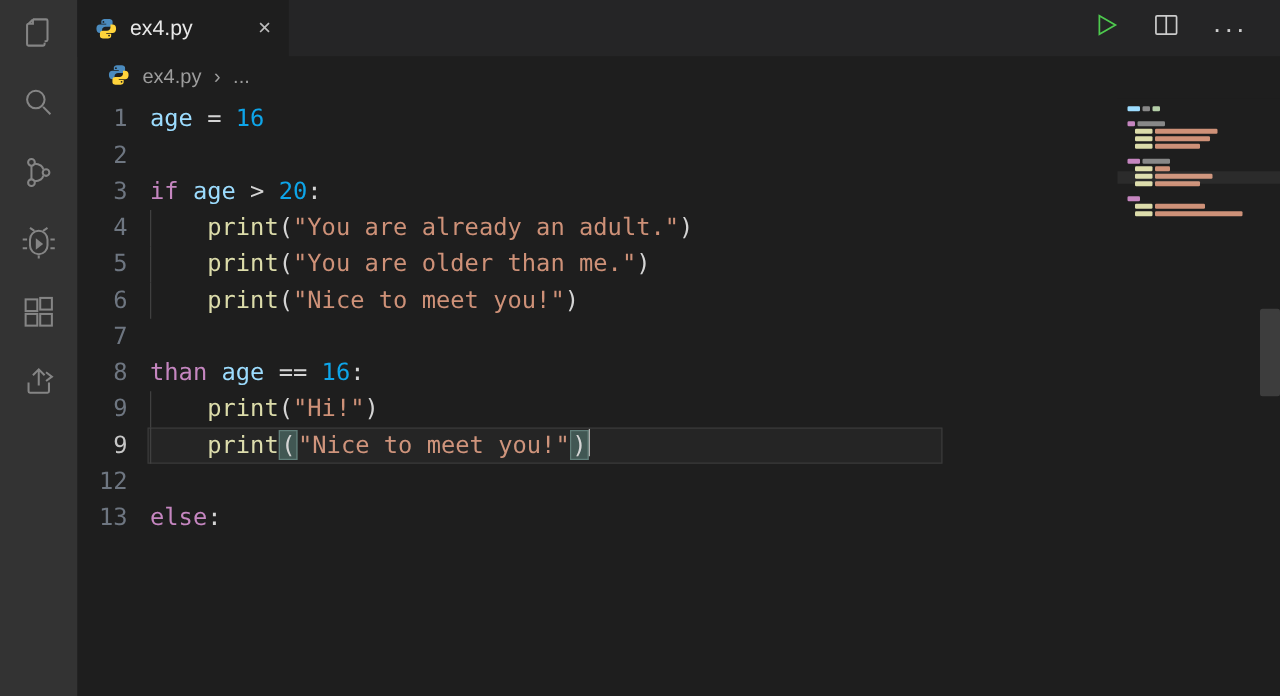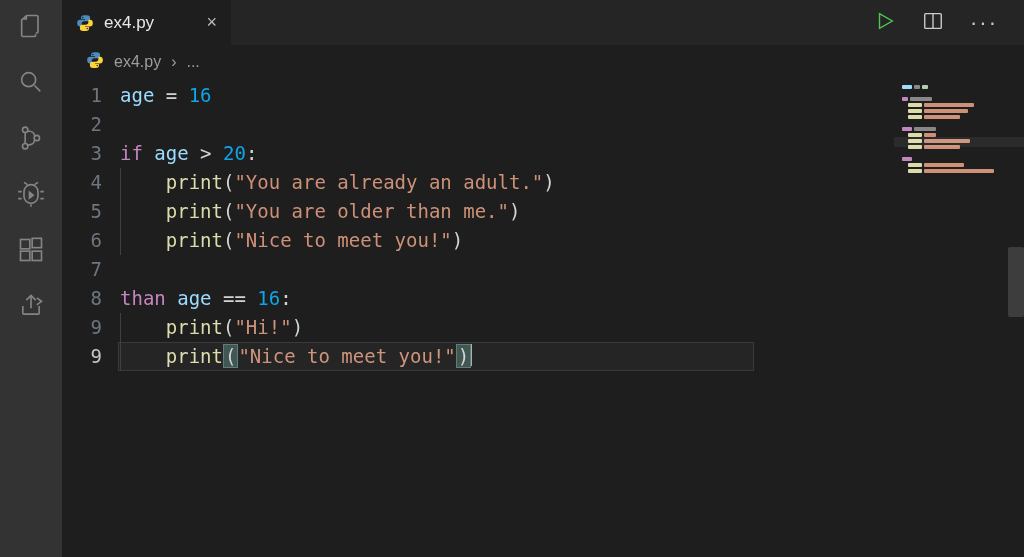--- a/index.html
+++ b/index.html
@@ -222,21 +222,25 @@
 
         <div class="line"><div class="gutter">9</div>
           <div class="code"><span class="indent-guide" style="left:0"></span>    <span class="func">print</span><span class="pun">(</span><span class="str">"Hi!"</span><span class="pun">)</span></div>
         </div>
 
 
         <div class="line"><div class="gutter" style="color:#c6c6c6">9</div>
           <div class="code current"><span class="indent-guide" style="left:0"></span>    <span class="func">print</span><span class="pun-hl">(</span><span class="str">"Nice to meet you!"</span><span class="pun-hl">)</span><span class="cursor"></span></div>
         </div>
 
-
+        <div class="line"><div class="gutter">12</div><div class="code"></div></div>
+
+        <div class="line"><div class="gutter">13</div>
+          <div class="code"><span class="kw">else</span><span class="pun">:</span></div>
+        </div>
 
 
 
       </div>
 
       <div class="minimap">
         <div class="mm-line">
             <span class="mm-seg" style="width:10px;background:#9cdcfe"></span>
             <span class="mm-seg" style="width:6px;background:#888"></span>
             <span class="mm-seg" style="width:6px;background:#b5cea8"></span>

